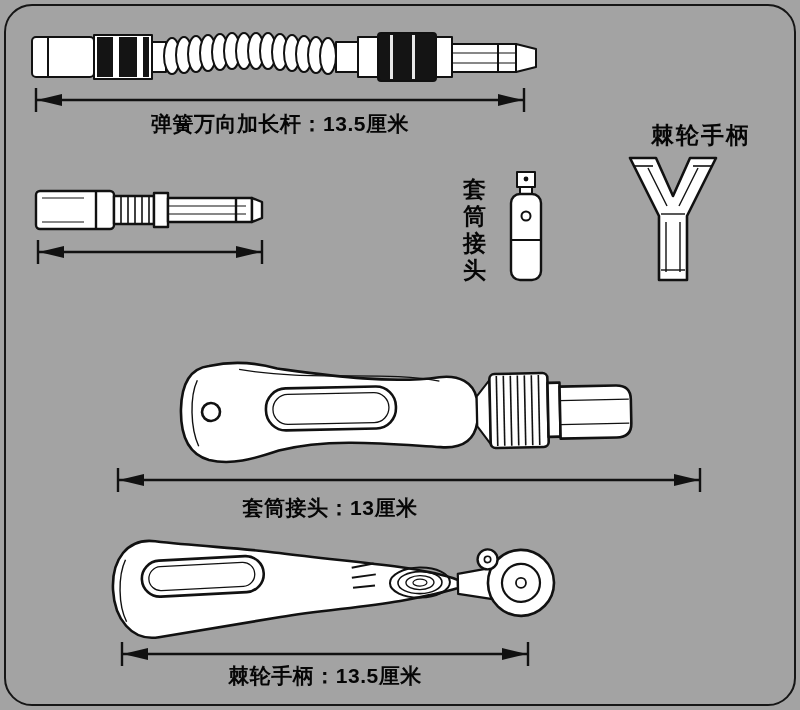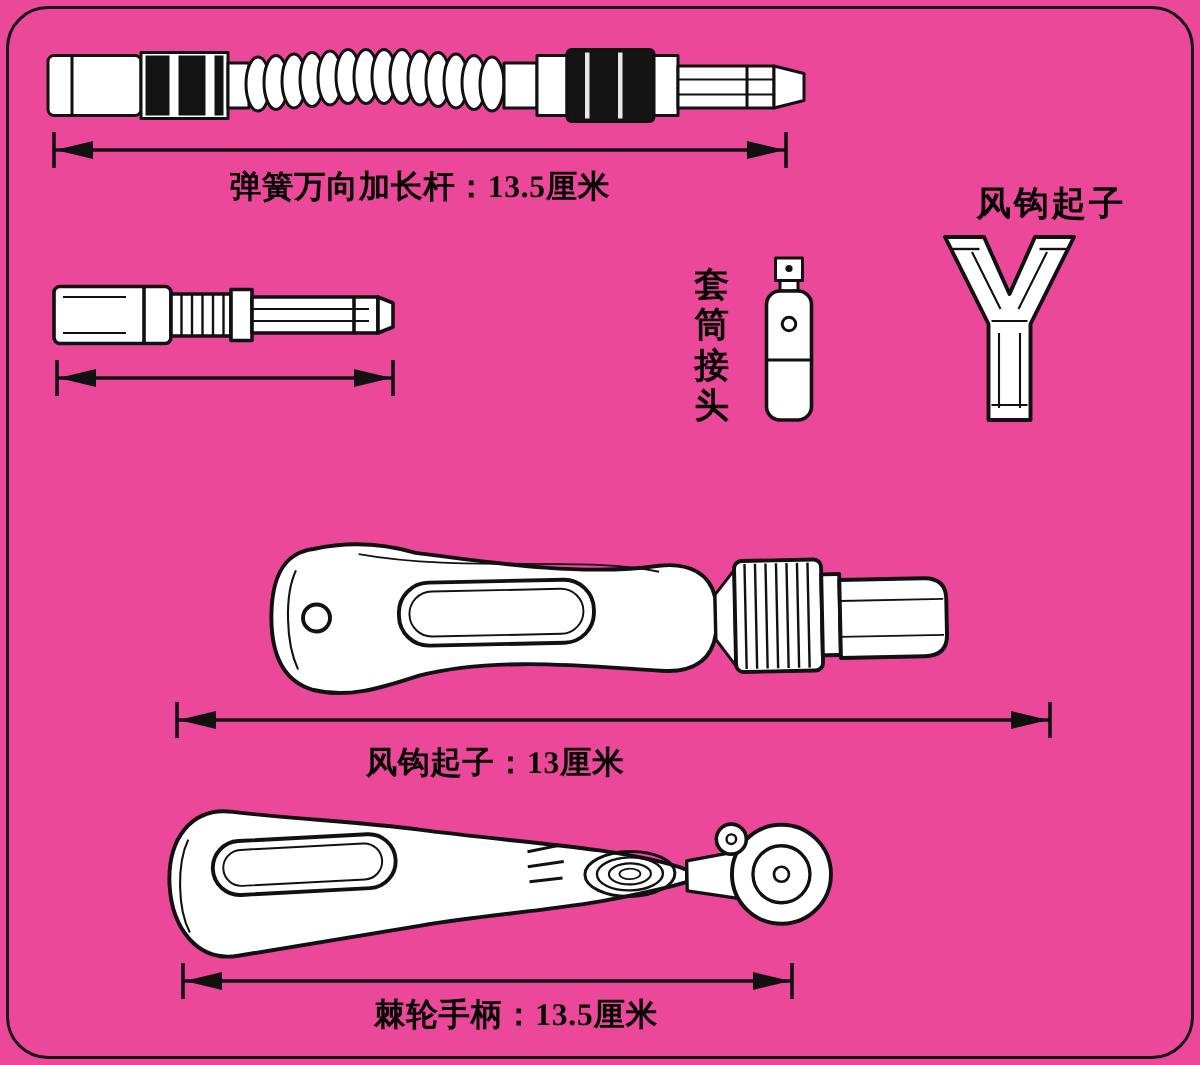--- a/index.html
+++ b/index.html
@@ -1,21 +1,21 @@
 <!DOCTYPE html>
 <html><head>
 <meta charset="utf-8">
 <style>
   html, body { margin: 0; padding: 0; background: #ffffff; }
   .canvas {
     position: relative;
     width: 800px;
     height: 710px;
-    background: #ec4899;
-    font-family: Liberation Serif, serif;
+    background: #a3a3a3;
+    font-family: Liberation Sans, sans-serif;
     overflow: hidden;
   }
   .frame {
     position: absolute;
     inset: 4px;
     border: 2px solid #161616;
     border-radius: 28px;
     pointer-events: none;
   }
   .art { position: absolute; left: 0; top: 0; }
@@ -197,18 +197,18 @@
       <polygon points="123,654 148,648 148,660" stroke="none"></polygon>
       <polygon points="527,654 502,648 502,660" stroke="none"></polygon>
     </g>
   </svg>
 
   <div class="label" style="left:280px; top:110px;">弹簧万向加长杆：13.5厘米</div>
 
 
   <div class="vlabel" style="left:463px; top:176px;">套筒接头</div>
 
-  <div class="label big" style="left:701px; top:120px;">风钩起子</div>
-
-  <div class="label" style="left:330px; top:494px;">风钩起子：13厘米</div>
-
-  <div class="label" style="left:344px; top:662px;">棘轮手柄：13.5厘米</div>
+  <div class="label big" style="left:701px; top:120px;">棘轮手柄</div>
+
+  <div class="label" style="left:330px; top:494px;">套筒接头：13厘米</div>
+
+  <div class="label" style="left:325px; top:662px;">棘轮手柄：13.5厘米</div>
 </div>
 
 </body></html>

